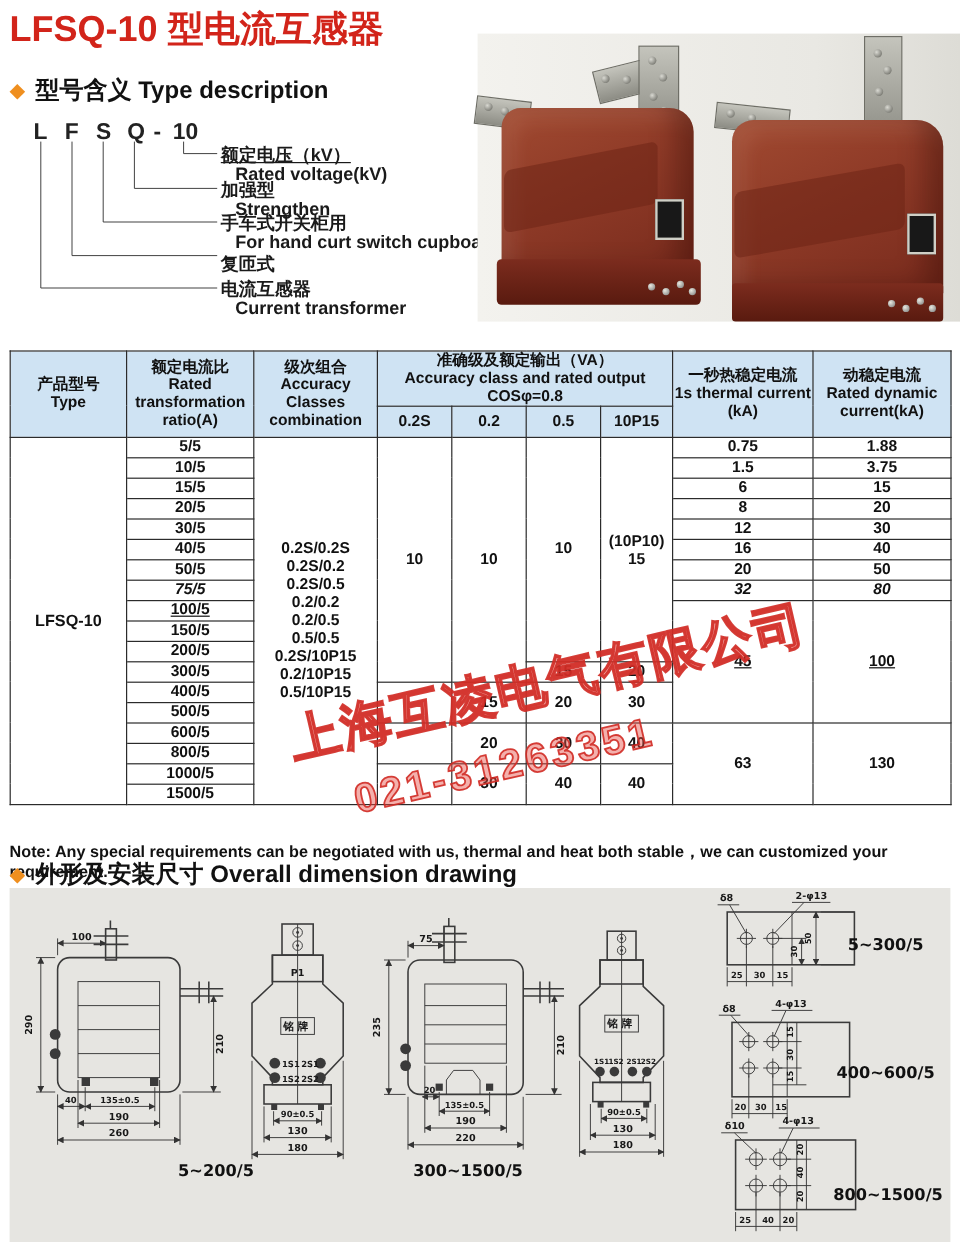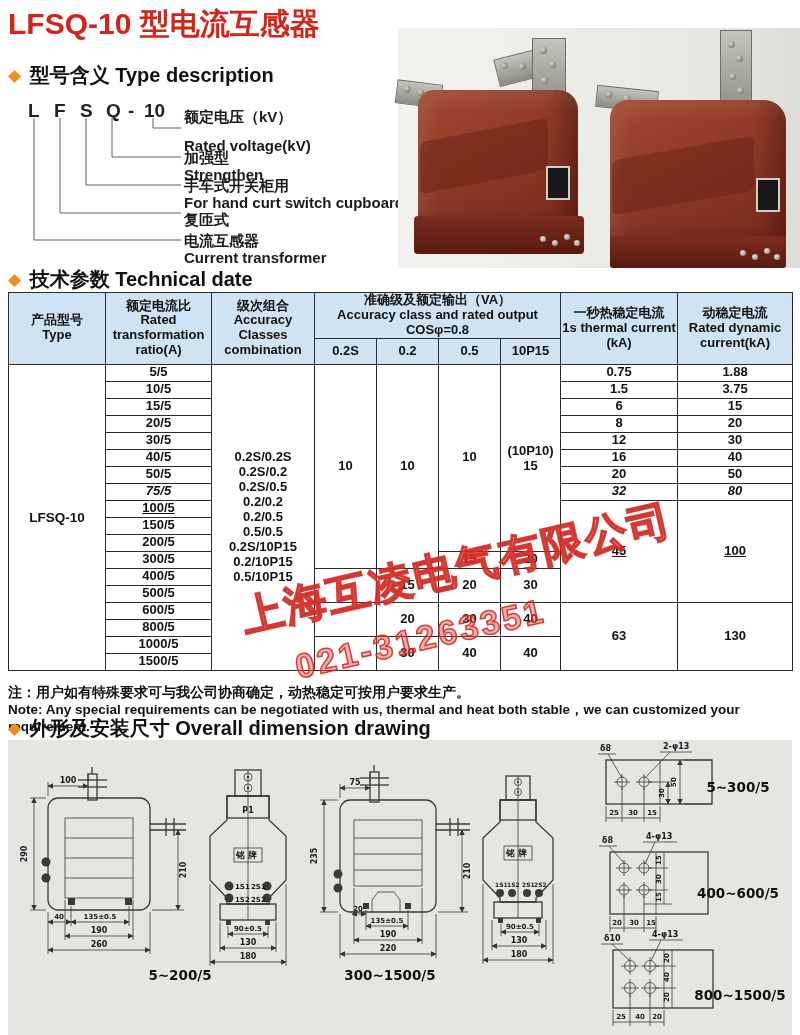--- a/index.html
+++ b/index.html
@@ -11,21 +11,21 @@
   .title-zh{position:absolute;left:8px;top:4px;font-size:30px;font-weight:bold;color:#d2241a;letter-spacing:0px;}
   .title-en{position:absolute;left:8px;top:38px;font-size:19px;font-weight:bold;color:#d2241a;}
 
   
   .sec{position:absolute;left:8px;font-size:20px;font-weight:bold;color:#111;white-space:nowrap;}
   .sec .dia{color:#ef8f1f;font-size:17px;margin-right:3px;vertical-align:1px;}
 
   
   .letter{position:absolute;top:100px;font-size:19px;font-weight:bold;color:#222;}
   .tc-zh{position:absolute;left:184px;font-size:15px;font-weight:600;color:#1a1a1a;white-space:nowrap;}
-  .tc-en{position:absolute;left:184px;font-size:15px;font-weight:bold;color:#1a1a1a;white-space:nowrap;}
+  .tc-en{position:absolute;left:196px;font-size:15px;font-weight:bold;color:#1a1a1a;white-space:nowrap;}
 
   
   .photo-bg{position:absolute;left:398px;top:28px;width:402px;height:240px;
             background:linear-gradient(90deg,#f3f2ee 0%,#e9e8e3 70%,#dddcd6 100%);}
   .pp{position:absolute;}
   .metal{background:linear-gradient(180deg,#c4c4bc,#8c8c84);border:1px solid #6e6e66;}
   .bolt{position:absolute;width:7px;height:7px;border-radius:50%;background:radial-gradient(circle at 35% 35%,#d9d9d2,#5c5c55);}
   .tbody1{background:linear-gradient(155deg,#a14a31 0%,#8e3a27 45%,#772a1c 100%);
           box-shadow:inset -14px -12px 22px rgba(40,5,0,.35), inset 10px 10px 16px rgba(255,230,210,.10);}
   .band{background:#6d2416;opacity:.55;}
@@ -85,21 +85,21 @@
   <span class="letter" style="left:144px;">10</span>
 
   <svg class="abs" style="left:0;top:95px;pointer-events:none;" width="420" height="170">
     <path d="M153,23 V33 H181" class="thin"></path>
     <path d="M112,23 V62 H181" class="thin"></path>
     <path d="M86,23 V90 H181" class="thin"></path>
     <path d="M60,23 V118 H181" class="thin"></path>
     <path d="M34,23 V145 H181" class="thin"></path>
   </svg>
 
-  <div class="tc-zh" style="top:108px;">额定电压（kV）</div>
+  <div class="tc-zh" style="top:120px;text-decoration:underline;">额定电压（kV）</div>
   <div class="tc-en" style="top:137px;">Rated voltage(kV)</div>
   <div class="tc-zh" style="top:149px;">加强型</div>
   <div class="tc-en" style="top:166px;">Strengthen</div>
   <div class="tc-zh" style="top:177px;">手车式开关柜用</div>
   <div class="tc-en" style="top:194px;">For hand curt switch cupboard using</div>
   <div class="tc-zh" style="top:211px;">复匝式</div>
   <div class="tc-zh" style="top:232px;">电流互感器</div>
   <div class="tc-en" style="top:249px;">Current transformer</div>
 
   <div class="photo-bg"></div>
@@ -145,25 +145,20 @@
     <div class="pp band" style="left:14px;top:118px;width:142px;height:55px;transform:skewY(-10deg);border-radius:6px;"></div>
     <div class="pp nameplate" style="left:158px;top:148px;width:20px;height:30px;"></div>
     <div class="pp tbase" style="left:12px;top:206px;width:176px;height:32px;border-radius:3px;">
       <span class="tdot" style="left:130px;top:14px;"></span>
         <span class="tdot" style="left:142px;top:18px;"></span>
       <span class="tdot" style="left:154px;top:12px;"></span>
         <span class="tdot" style="left:164px;top:18px;"></span>
     </div>
   </div>
 
-  <div class="sec" style="top:266px;">
-    <span class="dia">◆</span>
-    <span>技术参数</span>
-    <span>Technical date</span>
-  </div>
 
   <table class="tt">
     <colgroup>
       <col style="width:97px">
         <col style="width:106px">
         <col style="width:103px">
       <col style="width:62px">
         <col style="width:62px">
         <col style="width:62px">
         <col style="width:60px">
@@ -300,21 +295,20 @@
         </tr>
     <tr style="height:17px;">
           <td>1500/5</td>
         </tr>
   </tbody>
     </table>
 
   <div class="wm wm1">上海互凌电气有限公司</div>
   <div class="wm wm2">021-31263351</div>
 
-  <div class="note-zh">注：用户如有特殊要求可与我公司协商确定，动热稳定可按用户要求生产。</div>
   <div class="note-en">Note: Any special requirements can be negotiated with us, thermal and heat both stable，we can customized your requirement.</div>
 
   <div class="sec" style="top:715px;">
     <span class="dia">◆</span>
     <span>外形及安装尺寸</span>
     <span>Overall dimension drawing</span>
   </div>
 
   <div class="panel">
   <svg width="784" height="295" viewBox="0 0 784 295">

